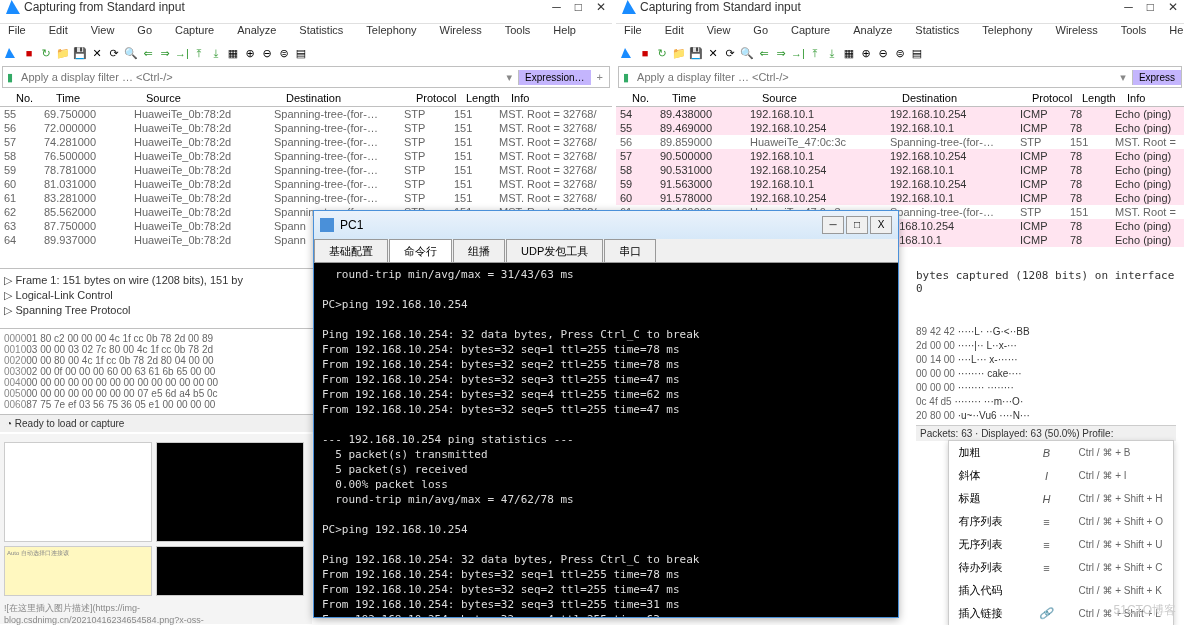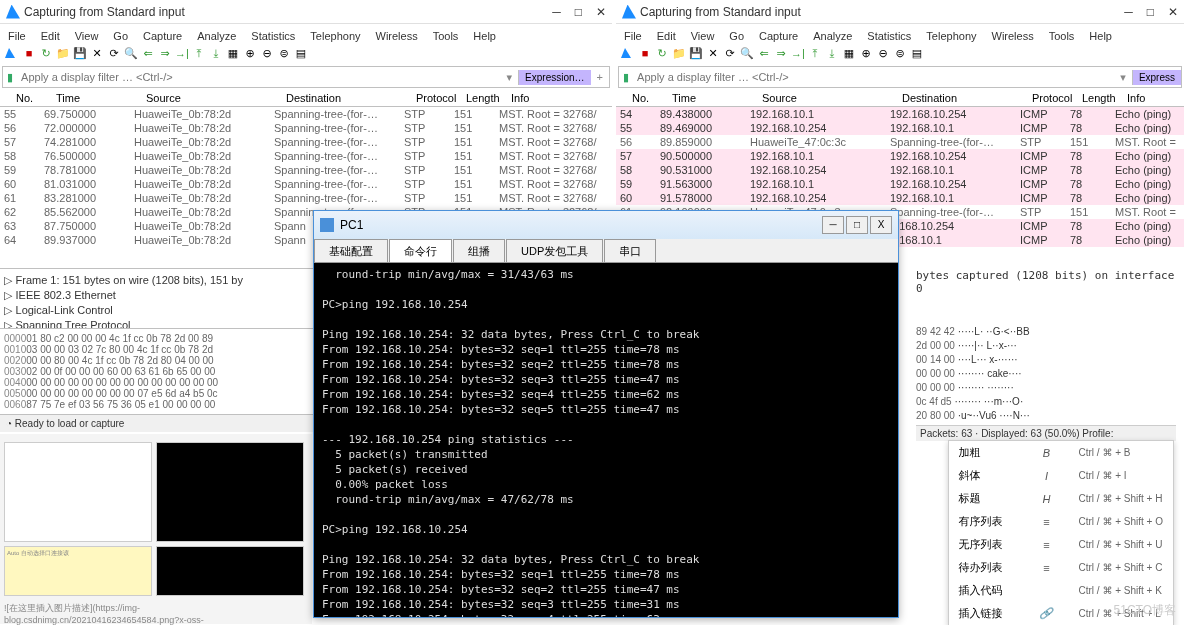--- a/index.html
+++ b/index.html
@@ -1,24 +1,24 @@
 <!DOCTYPE html>
 <html><head>
 <meta charset="utf-8">
 <style>
 *{box-sizing:border-box;margin:0;padding:0;font-family:Segoe UI,Tahoma,sans-serif}
 body{width:1184px;height:625px;background:#fff;position:relative;overflow:hidden;font-size:11px}
 .ws{position:absolute;background:#fff;border:1px solid #a0a0a0;display:flex;flex-direction:column}
 .ws1{left:0;top:0;width:612px;height:432px;border:none}
 .ws2{left:616px;top:0;width:568px;height:432px;border:none}
-.titlebar{height:24px;background:#fff;display:flex;align-items:center;padding:0 6px;border-bottom:1px solid #e0e0e0}
+.titlebar{height:24px;background:#fff;display:flex;align-items:flex-start;padding:0 6px;border-bottom:1px solid #e0e0e0}
 .shark{width:14px;height:14px;background:#1a8cff;clip-path:polygon(0 100%,40% 0,100% 100%);margin-right:4px}
 .titlebar span{font-size:12px;color:#333}
 .winbtns{margin-left:auto;display:flex;gap:14px;color:#555;font-size:12px}
-.menubar{height:18px;display:flex;gap:15px;padding:0 8px;align-items:flex-end;font-size:11px;color:#333}
+.menubar{height:18px;display:flex;gap:23px;padding:0 8px;align-items:flex-start;font-size:11px;color:#333}
 .toolbar{height:22px;display:flex;gap:1px;padding:2px 4px;align-items:center}
 .tbtn{width:16px;height:16px;display:flex;align-items:center;justify-content:center;font-size:11px}
 .filter{height:22px;display:flex;align-items:center;border:1px solid #c0c0c0;margin:2px}
 .filter input{flex:1;border:none;padding:2px 4px;font-size:11px;background:#fff}
 .expr{background:#c4b5fd;padding:2px 6px;border-left:1px solid #c0c0c0;font-size:10px}
 .plus{padding:2px 6px;color:#888}
 .cols{display:flex;background:#fff;border-bottom:1px solid #c0c0c0;font-size:11px;padding:2px 12px}
 .cols span{padding:0 4px}
 .c-no{width:40px}.c-time{width:90px}.c-src{width:140px}.c-dst{width:130px}.c-proto{width:50px}.c-len{width:45px}.c-info{flex:1}
 .pkts{flex:1;overflow:hidden;font-family:Consolas,monospace;font-size:11px}
@@ -204,21 +204,20 @@
         <span class="c-time">89.937000</span>
         <span class="c-src">HuaweiTe_0b:78:2d</span>
         <span class="c-dst">Spann</span>
         <span class="c-proto"></span>
         <span class="c-len"></span>
         <span class="c-info"></span>
       </div>
     </div>
   <div class="tree" id="tree1">
       <div>▷ Frame 1: 151 bytes on wire (1208 bits), 151 by</div>
-      <div>▷ IEEE 802.3 Ethernet</div>
       <div>▷ Logical-Link Control</div>
       <div>▷ Spanning Tree Protocol</div>
     </div>
   <div class="hex" id="hex1">
       <div class="hexline">
         <span class="hexoff">0000</span>
         <span>01 80 c2 00 00 00 4c 1f  cc 0b 78 2d 00 89</span>
       </div>
       <div class="hexline">
         <span class="hexoff">0010</span>

